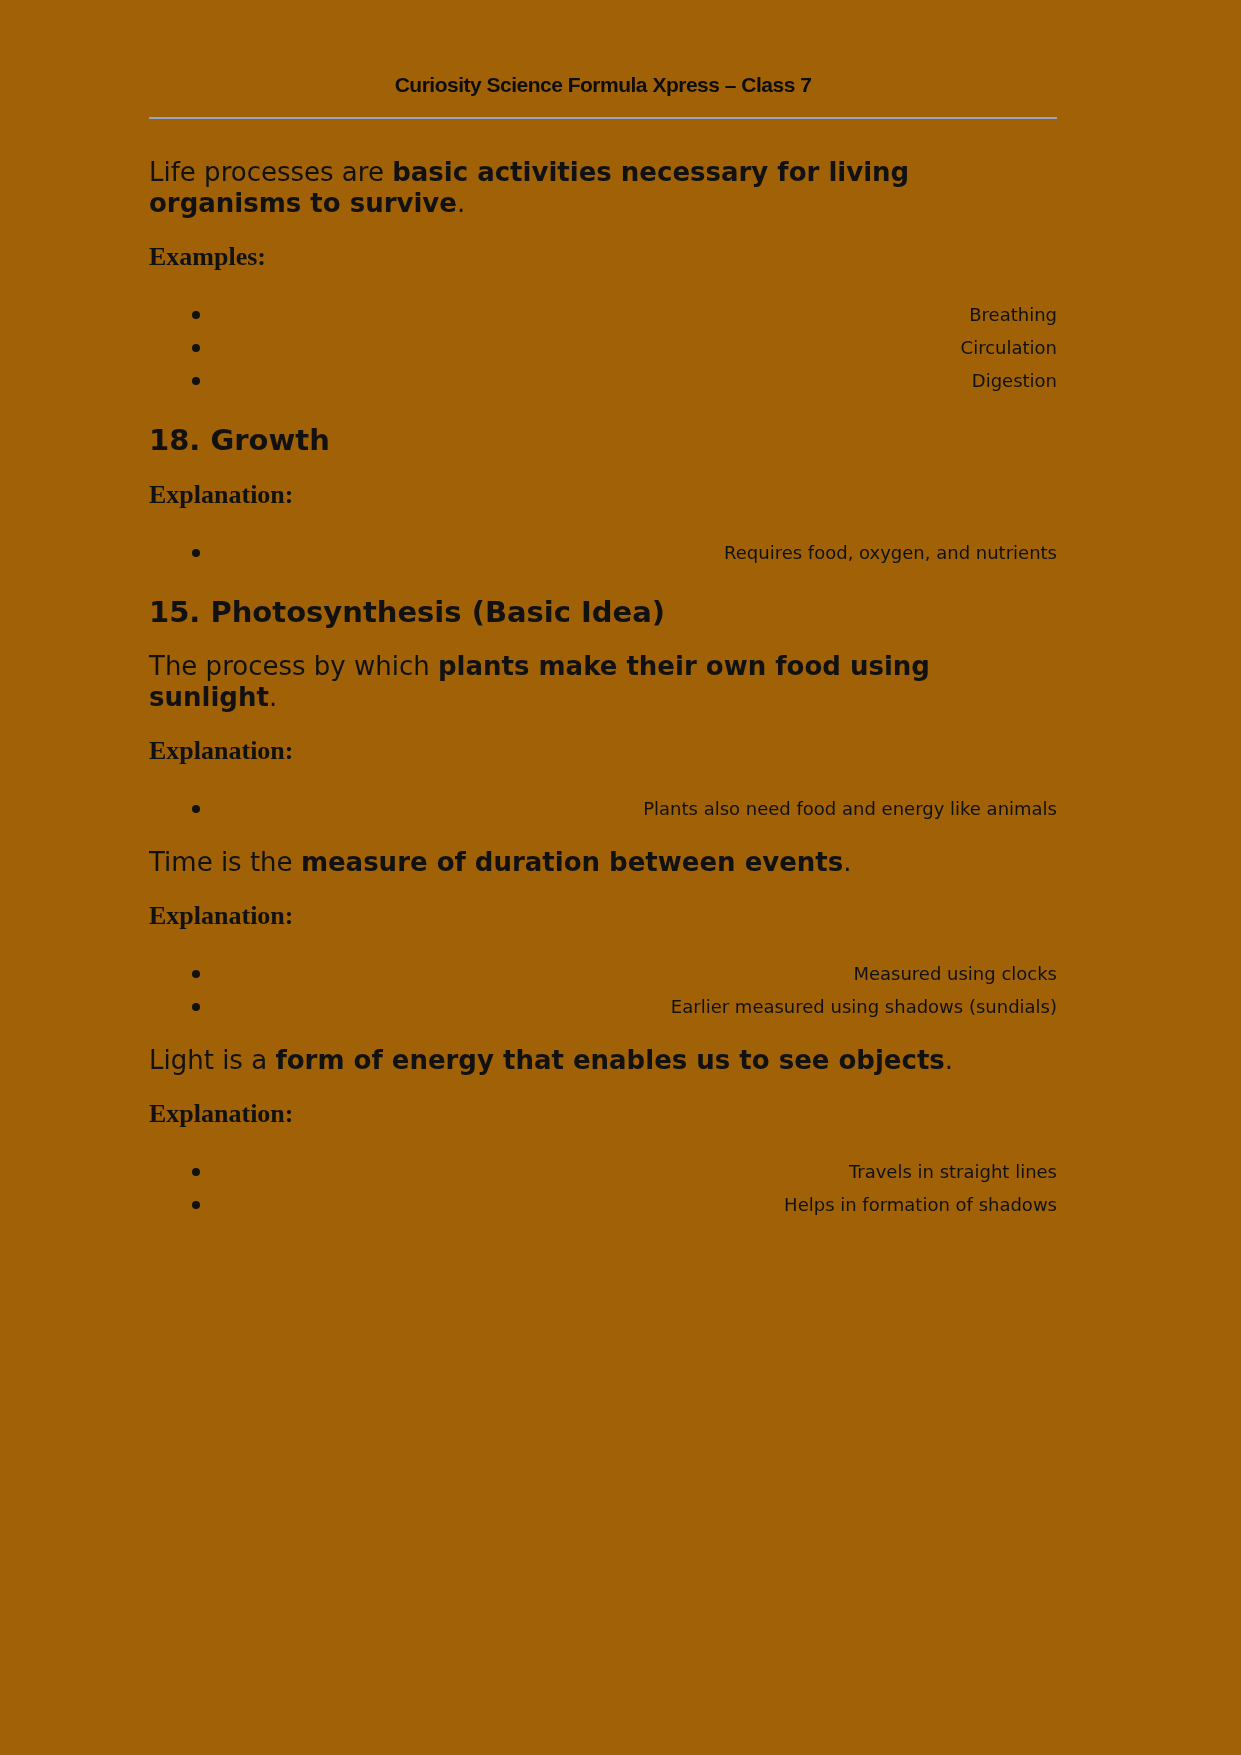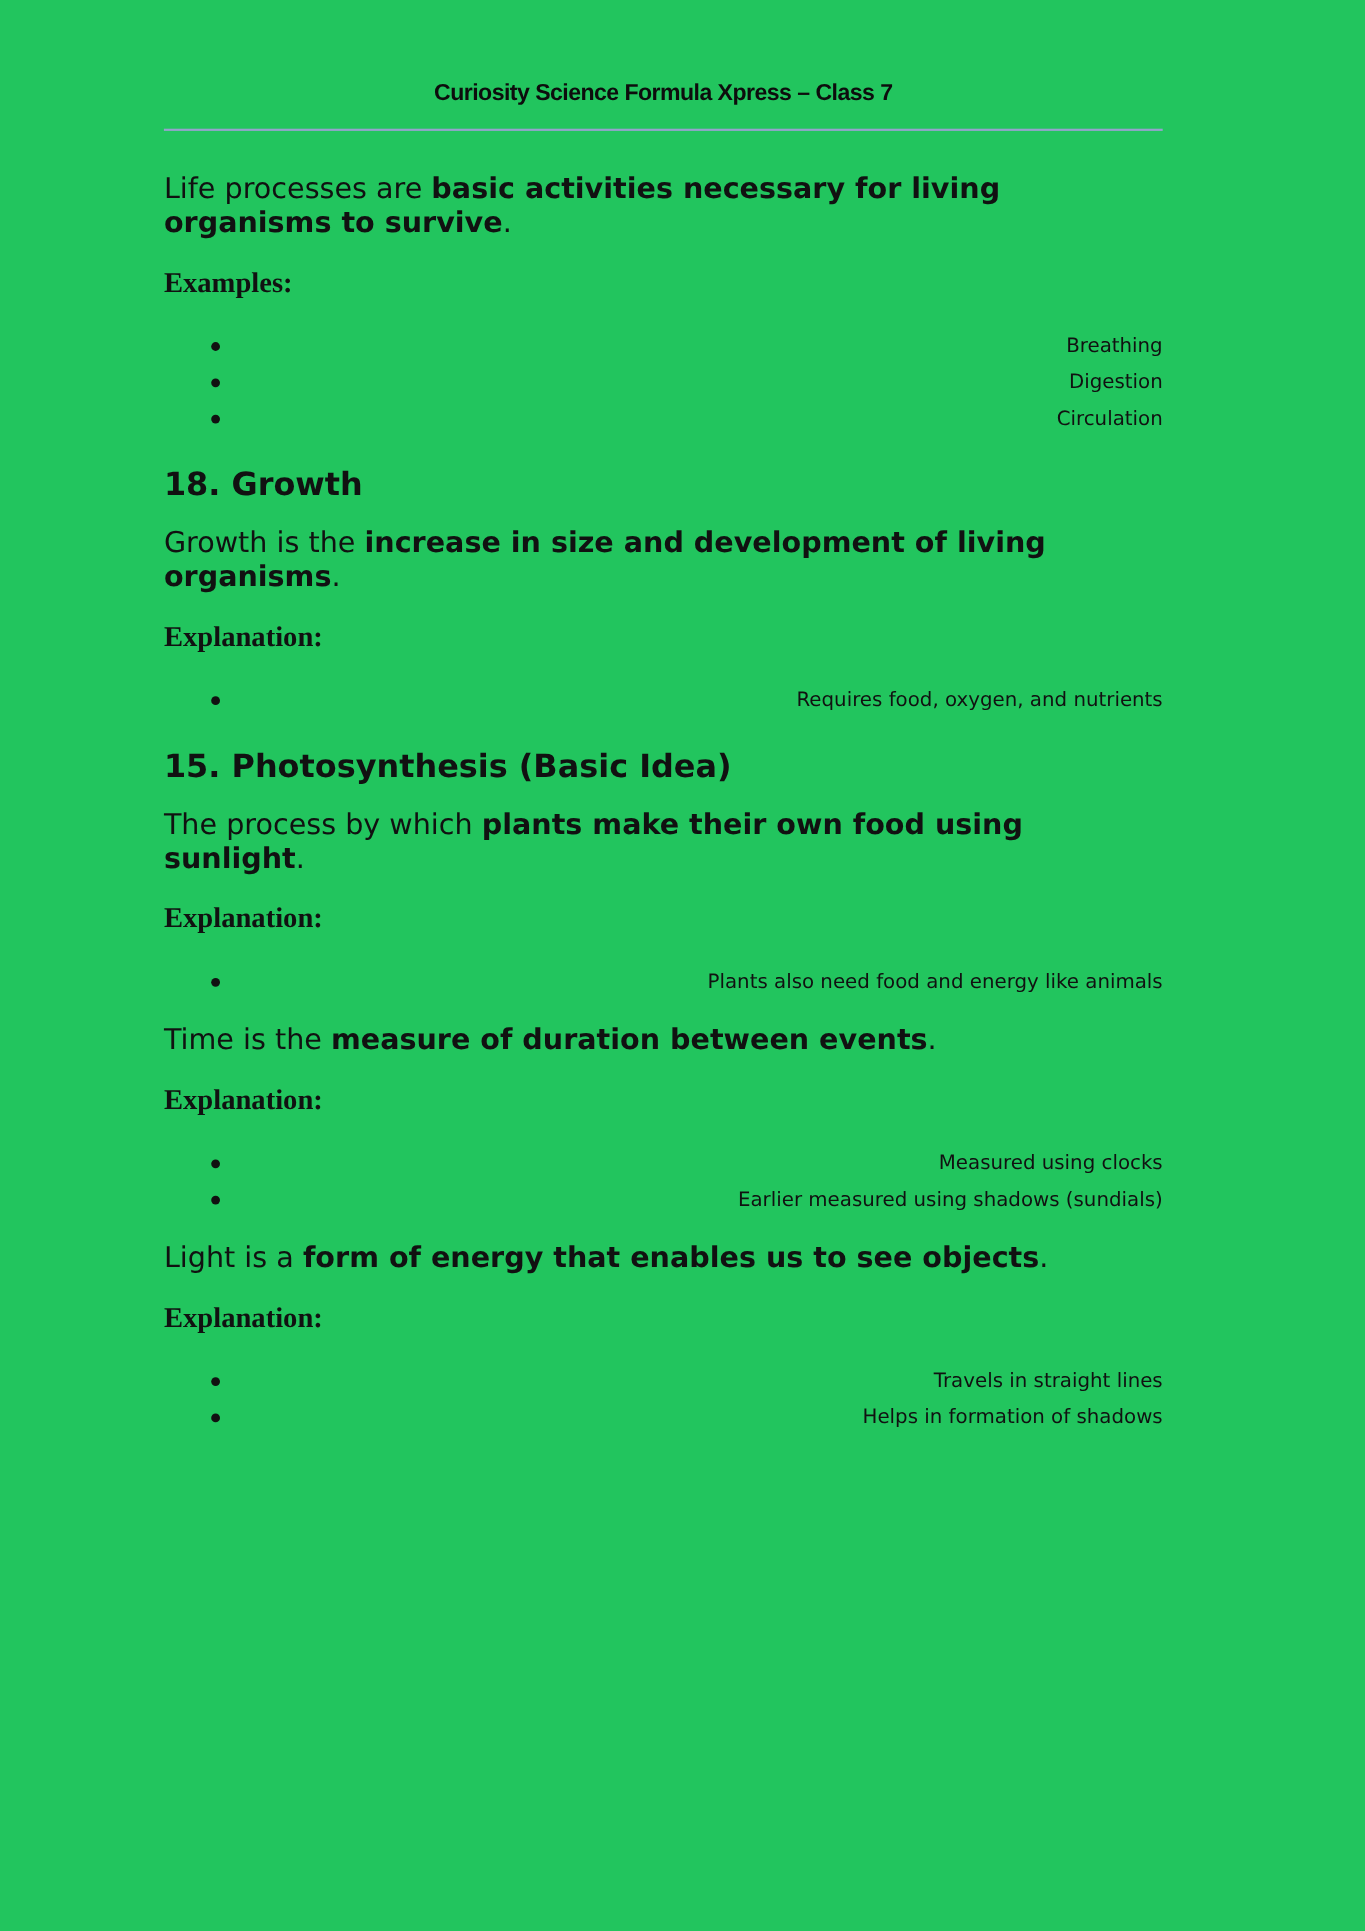--- a/index.html
+++ b/index.html
@@ -6,21 +6,21 @@
   body {
     width: 1241px; height: 1755px;
     background: #ffffff;
     font-family: "DejaVu Sans", sans-serif;
     color: #111111;
     overflow: hidden;
   }
   .page {
     position: relative;
     width: 1241px; height: 1755px;
-    background: #22c55e;
+    background: #a16207;
   }
   .content-col {
     margin-left: 149px;
     width: 908px;
   }
   .header-title {
     padding-top: 72px;
     text-align: center;
     font-family: "Liberation Sans", sans-serif;
     font-weight: bold;
@@ -86,28 +86,24 @@
     <div class="header-title">Curiosity Science Formula Xpress – Class 7</div>
     <hr class="header-rule">
     <div>
         <div class="para">
           <span class="line"><span>Life processes are </span><span class="b">basic activities necessary for living</span></span>
           <span class="line"><span class="b">organisms to survive</span><span>.</span></span>
         </div>
         <div class="subheading">Examples:</div>
         <ul class="bullets">
           <li>Breathing</li>
+          <li>Circulation</li>
           <li>Digestion</li>
-          <li>Circulation</li>
         </ul>
         <div class="heading">18. Growth</div>
-        <div class="para">
-          <span class="line"><span>Growth is the </span><span class="b">increase in size and development of living</span></span>
-          <span class="line"><span class="b">organisms</span><span>.</span></span>
-        </div>
         <div class="subheading">Explanation:</div>
         <ul class="bullets">
           <li>Requires food, oxygen, and nutrients</li>
         </ul>
         <div class="heading">15. Photosynthesis (Basic Idea)</div>
         <div class="para">
           <span class="line"><span>The process by which </span><span class="b">plants make their own food using</span></span>
           <span class="line"><span class="b">sunlight</span><span>.</span></span>
         </div>
         <div class="subheading">Explanation:</div>

